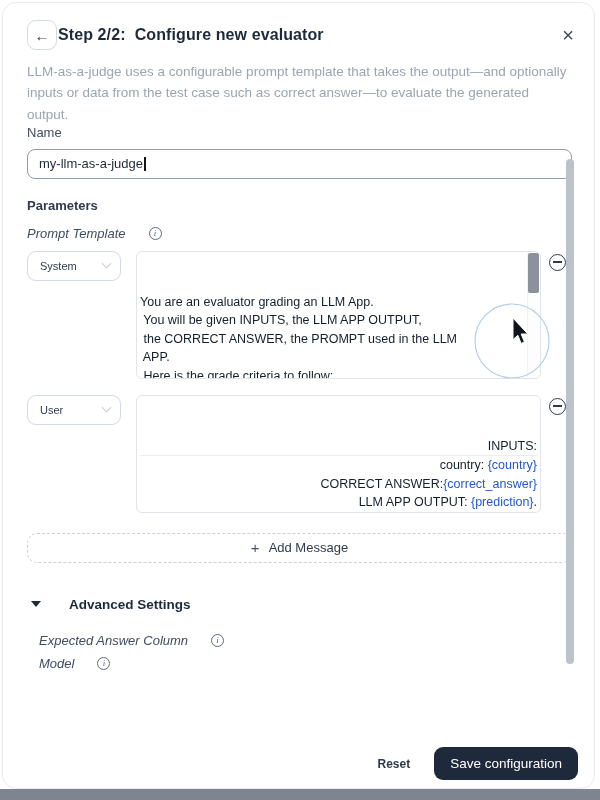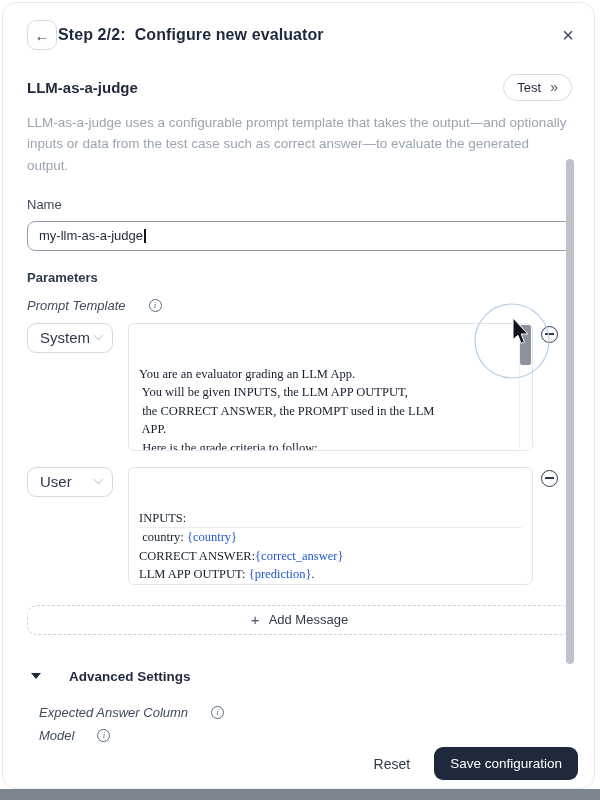--- a/index.html
+++ b/index.html
@@ -24,43 +24,43 @@
   
   .content { padding:0 22px 0 24px; }
   .eval-row { display:flex; align-items:center; justify-content:space-between; margin-top:24px; }
   .eval-title { font-size:15px; font-weight:700; color:#1e293b; }
   .test-btn {
     display:flex; align-items:center; gap:9px; border:1px solid #d3dae3; background:#fff;
     border-radius:14px; padding:4px 13px 5px 13px; font-size:13px; color:#1e293b; cursor:pointer;
   }
   .test-btn .chev2 { font-size:14px; color:#47536a; }
   .description { margin-top:11px; font-size:13.5px; line-height:1.58; color:#9aa5b1; padding-right:2px; }
-  .field-label { margin-top:21px; font-size:13px; color:#3f4c5e; }
+  .field-label { font-size:13px; color:#3f4c5e; }
   .name-input {
     margin-top:9px; width:100%; height:30px; border:1.3px solid #8e9cae; border-radius:8px;
     background:#fff; display:flex; align-items:center; padding:0 11px; font-size:13px; color:#1e293b;
   }
   .caret { display:inline-block; width:1.5px; height:14px; background:#10151c; margin-left:1px; }
   .section-label { margin-top:19px; font-size:13px; font-weight:700; color:#2f3b4c; }
   .label-row { display:flex; align-items:center; gap:23px; margin-top:13px; font-size:13px; color:#3f4c5e;font-style:italic; }
   .info-icon {
     width:13px; height:13px; border:1px solid #5b6b7d; border-radius:50%; color:#5b6b7d;
     font-size:9px; line-height:11px; text-align:center; font-family:"Liberation Serif", serif;
   }
   
   .msg-row { display:flex; align-items:flex-start; margin-top:10px; }
-  .msg-row + .msg-row { margin-top:16px; }
+  .msg-row + .msg-row { margin-top:16px;text-align:right; }
   .role-select {
-    width:86px; height:30px; border:1px solid #d3dae3; border-radius:9px; background:#fff; cursor:pointer;
-    display:flex; align-items:center; justify-content:space-between; padding:0 10px 0 12px; font-size:15px; color:#2f3b4c;
+    width:94px; height:30px; border:1px solid #d3dae3; border-radius:9px; background:#fff; cursor:pointer;
+    display:flex; align-items:center; justify-content:space-between; padding:0 10px 0 12px; font-size:11px; color:#2f3b4c;
   }
   .chevron-down { width:7px; height:7px; border-right:1.4px solid #c6cdd7; border-bottom:1.4px solid #c6cdd7; transform:rotate(45deg); margin-top:-4px; }
   .code-box {
     margin-left:15px; width:405px; border:1px solid #dfe5eb; border-radius:6px; background:#fff;
-    padding:4px 10px; font-family:Liberation Serif, serif; font-size:12.5px; line-height:18.5px;
+    padding:4px 3px; font-family:Liberation Sans, sans-serif; font-size:12.5px; line-height:18.5px;
     color:#141f2d; position:relative; overflow:hidden; white-space:pre;
   }
   .code-box.system { height:128px; }
   .code-box.user { height:118px; }
   .code-box.user .code-line:first-child { border-bottom:1px solid #e9edf1; }
   .var { color:#2257d0; }
   .inner-track { position:absolute; top:1px; bottom:1px; right:1px; width:12px; border-left:1px solid #f0f3f6; background:#fdfdfe; }
   .inner-thumb { position:absolute; top:1px; right:1px; width:11px; height:40px; background:#8b929c; border-radius:2px; }
   .remove-btn {
     margin-left:8px; margin-top:3px; width:17px; height:17px; border-radius:50%;
@@ -76,21 +76,21 @@
   .tri-down { width:0; height:0; border-left:5px solid transparent; border-right:5px solid transparent; border-top:6px solid #1e293b; }
   .adv-label { font-size:13.5px; font-weight:700; color:#1e293b; }
   .adv-panel { padding-left:12px; }
   .text-input {
     margin-top:9px; width:510px; height:28px; border:1px solid #e2e7ee; border-radius:8px; background:#fff;
     display:flex; align-items:center; padding:0 12px; font-size:13px; color:#2f3b4c;
   }
   .model-row { margin-top:8px; }
   
   .footer { position:absolute; right:16px; bottom:8px; display:flex; align-items:center; gap:24px; }
-  .reset-btn { background:none; border:none; font-size:14px; color:#2f3b4c; cursor:pointer; }
+  .reset-btn { background:none; border:none; font-size:12px; color:#2f3b4c; cursor:pointer;font-weight:bold; }
   .save-btn { background:#1e293b; color:#fff; border:none; border-radius:9px; padding:9px 16px; font-size:13.5px; cursor:pointer; }
   
   .modal-scroll-thumb { position:absolute; top:156px; right:20px; width:8px; height:505px; background:#bdc2ca; border-radius:4px; }
   
   .cursor-overlay { position:absolute; left:472px; top:301px; width:82px; height:82px; pointer-events:none; }
 </style>
 </head>
 <body>
 
 <div class="modal">
@@ -100,27 +100,20 @@
       <span>←</span>
     </button>
     <div class="modal-title">Step 2/2:  Configure new evaluator</div>
     <button class="close-btn">
       <span>×</span>
     </button>
   </div>
 
   <div class="content">
 
-    <div class="eval-row">
-      <div class="eval-title">LLM-as-a-judge</div>
-      <button class="test-btn">
-        <span>Test</span>
-        <span class="chev2">»</span>
-      </button>
-    </div>
 
     <div class="description">LLM-as-a-judge uses a configurable prompt template that takes the output—and optionally inputs or data from the test case such as correct answer—to evaluate the generated output.</div>
 
     <div class="field-label">Name</div>
     <div class="name-input">
       <span>my-llm-as-a-judge</span>
       <span class="caret"></span>
     </div>
 
     <div class="section-label">Parameters</div>

